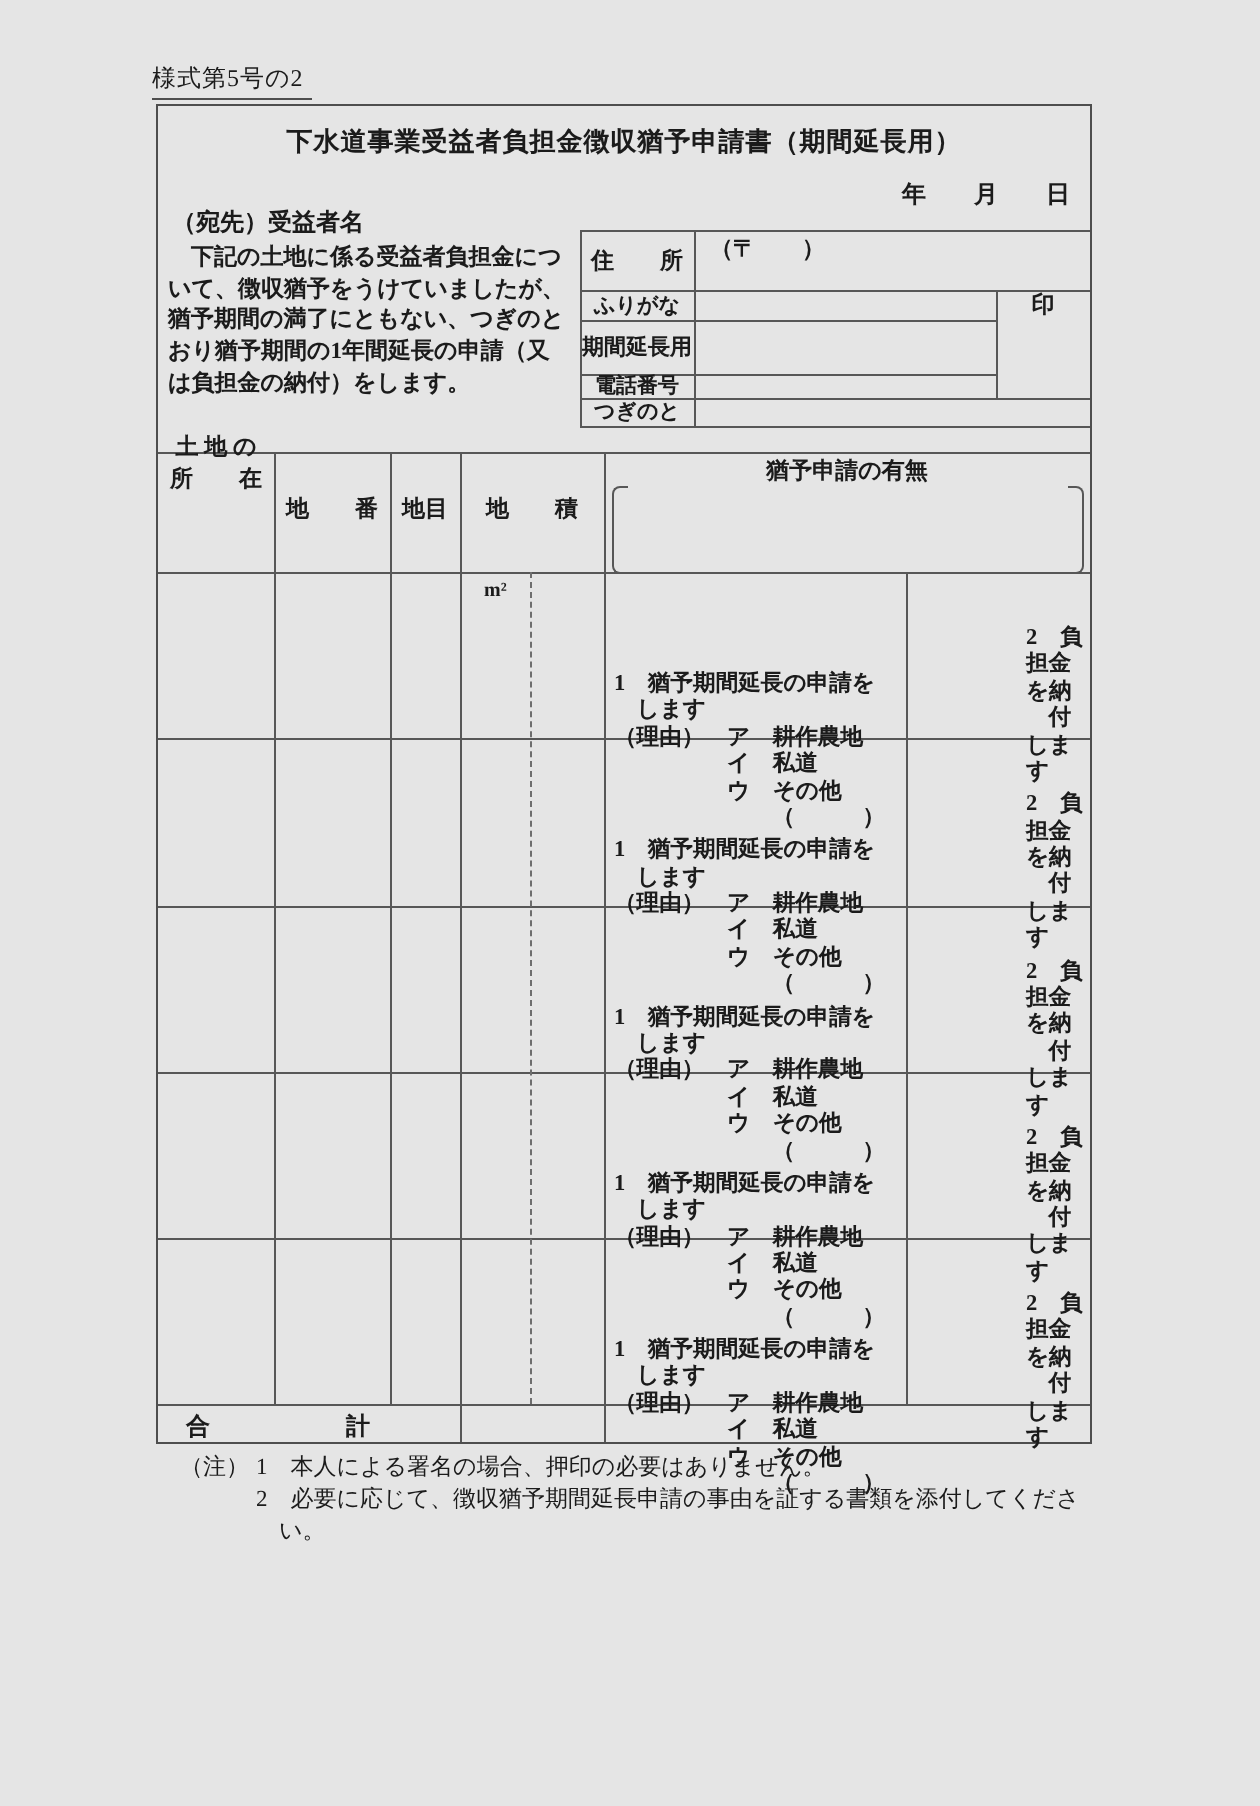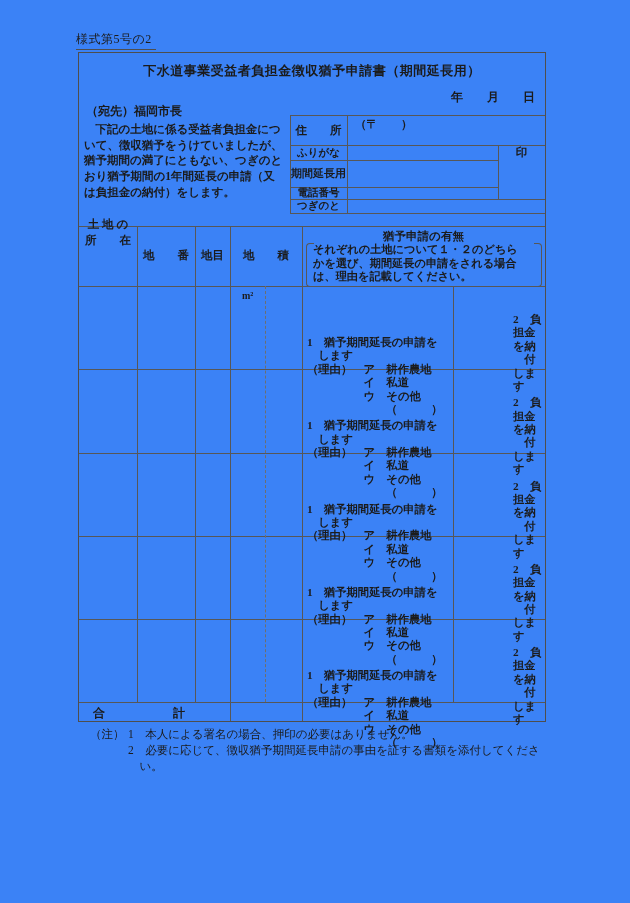--- a/index.html
+++ b/index.html
@@ -1,16 +1,16 @@
 <!DOCTYPE html>
 <html lang="ja"><head>
 <meta charset="utf-8">
 <style>
   html,body{margin:0;padding:0;background:#fdfdfd;}
-  .page{position:relative;width:630px;height:903px;background:#3b82f6;overflow:hidden;
+  .page{position:relative;width:630px;height:903px;background:#e5e5e5;overflow:hidden;
         font-family:"Liberation Serif","DejaVu Serif",serif;color:#1b1b1b;}
   .abs{position:absolute;}
   .pre{white-space:pre-wrap;}
   .hl{position:absolute;height:1px;background:#575757;}
   .vl{position:absolute;width:1px;background:#575757;}
   .vld{position:absolute;width:0;border-left:1px dashed #6e6e6e;}
   .form-box{position:absolute;left:78px;top:52px;width:468px;height:670px;
             border:1px solid #4e4e4e;box-sizing:border-box;font-weight:bold;}
   .form-number{position:absolute;left:76px;top:31px;font-size:12px;letter-spacing:.5px;
                border-bottom:1px solid #4e4e4e;padding:0 4px 1px 0;}
@@ -38,21 +38,21 @@
 <body>
 
 <div class="page">
 
   <div class="form-number">様式第5号の2</div>
 
   <div class="form-box">
 
     <div class="title">下水道事業受益者負担金徴収猶予申請書（期間延長用）</div>
     <div class="date-line">年　　月　　日</div>
-    <div class="recipient">（宛先）福岡市長</div>
+    <div class="recipient">（宛先）受益者名</div>
     <div class="body-par pre">　下記の土地に係る受益者負担金につ
 いて、徴収猶予をうけていましたが、
 猶予期間の満了にともない、つぎのと
 おり猶予期間の1年間延長の申請（又
 は負担金の納付）をします。</div>
 
     <div class="hl" style="top:62px;left:211px;right:0;"></div>
     <div class="hl" style="top:92px;left:211px;right:0;"></div>
     <div class="hl" style="top:107px;left:211px;width:208px;"></div>
     <div class="hl" style="top:134px;left:211px;width:208px;"></div>
@@ -85,23 +85,20 @@
     <div class="vld" style="left:186px;top:233px;height:416px;"></div>
 
     <div class="th pre" style="left:0;top:164px;width:58px;">土 地 の
 所　　在</div>
     <div class="th" style="left:58px;top:195px;width:58px;">地　　番</div>
     <div class="th" style="left:116px;top:195px;width:35px;">地目</div>
     <div class="th" style="left:151px;top:195px;width:72px;">地　　積</div>
     <div class="th" style="left:223px;top:176px;width:243px;">猶予申請の有無</div>
     <div class="brkt brkt-l"></div>
     <div class="brkt brkt-r"></div>
-    <div class="note-text pre">それぞれの土地について１・２のどちら
-かを選び、期間延長の申請をされる場合
-は、理由を記載してください。</div>
 
     <div class="unit">m²</div>
 
     <div id="rows-host">
         <div class="data-row" style="top: 233px;">
     <div class="opt1 pre">1　猶予期間延長の申請を
 　します
 （理由）　ア　耕作農地
 　　　　　イ　私道
 　　　　　ウ　その他

